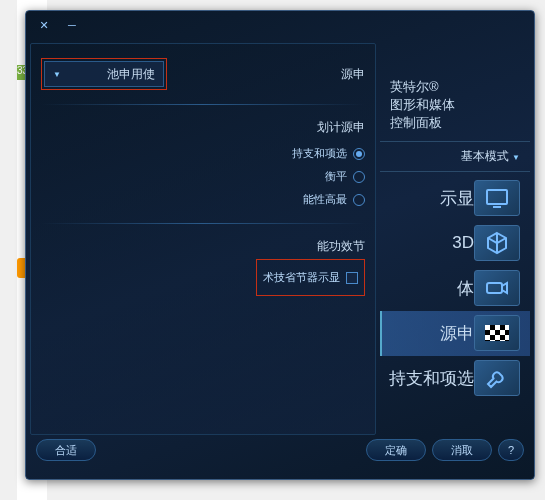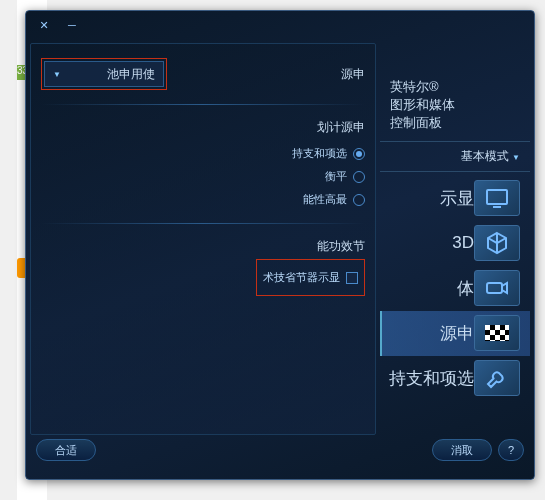--- a/index.html
+++ b/index.html
@@ -170,20 +170,23 @@
     </div>
 
   </div>
 
   <div class="footer">
     <div class="fbtn">
         <span>合适</span>
       </div>
     <div class="spacer"></div>
     <div class="fbtn">
+        <span>定确</span>
+      </div>
+    <div class="fbtn">
         <span>消取</span>
       </div>
     <div class="fbtn help">
         <span>?</span>
       </div>
   </div>
 
 </div>
 
 </body></html>

